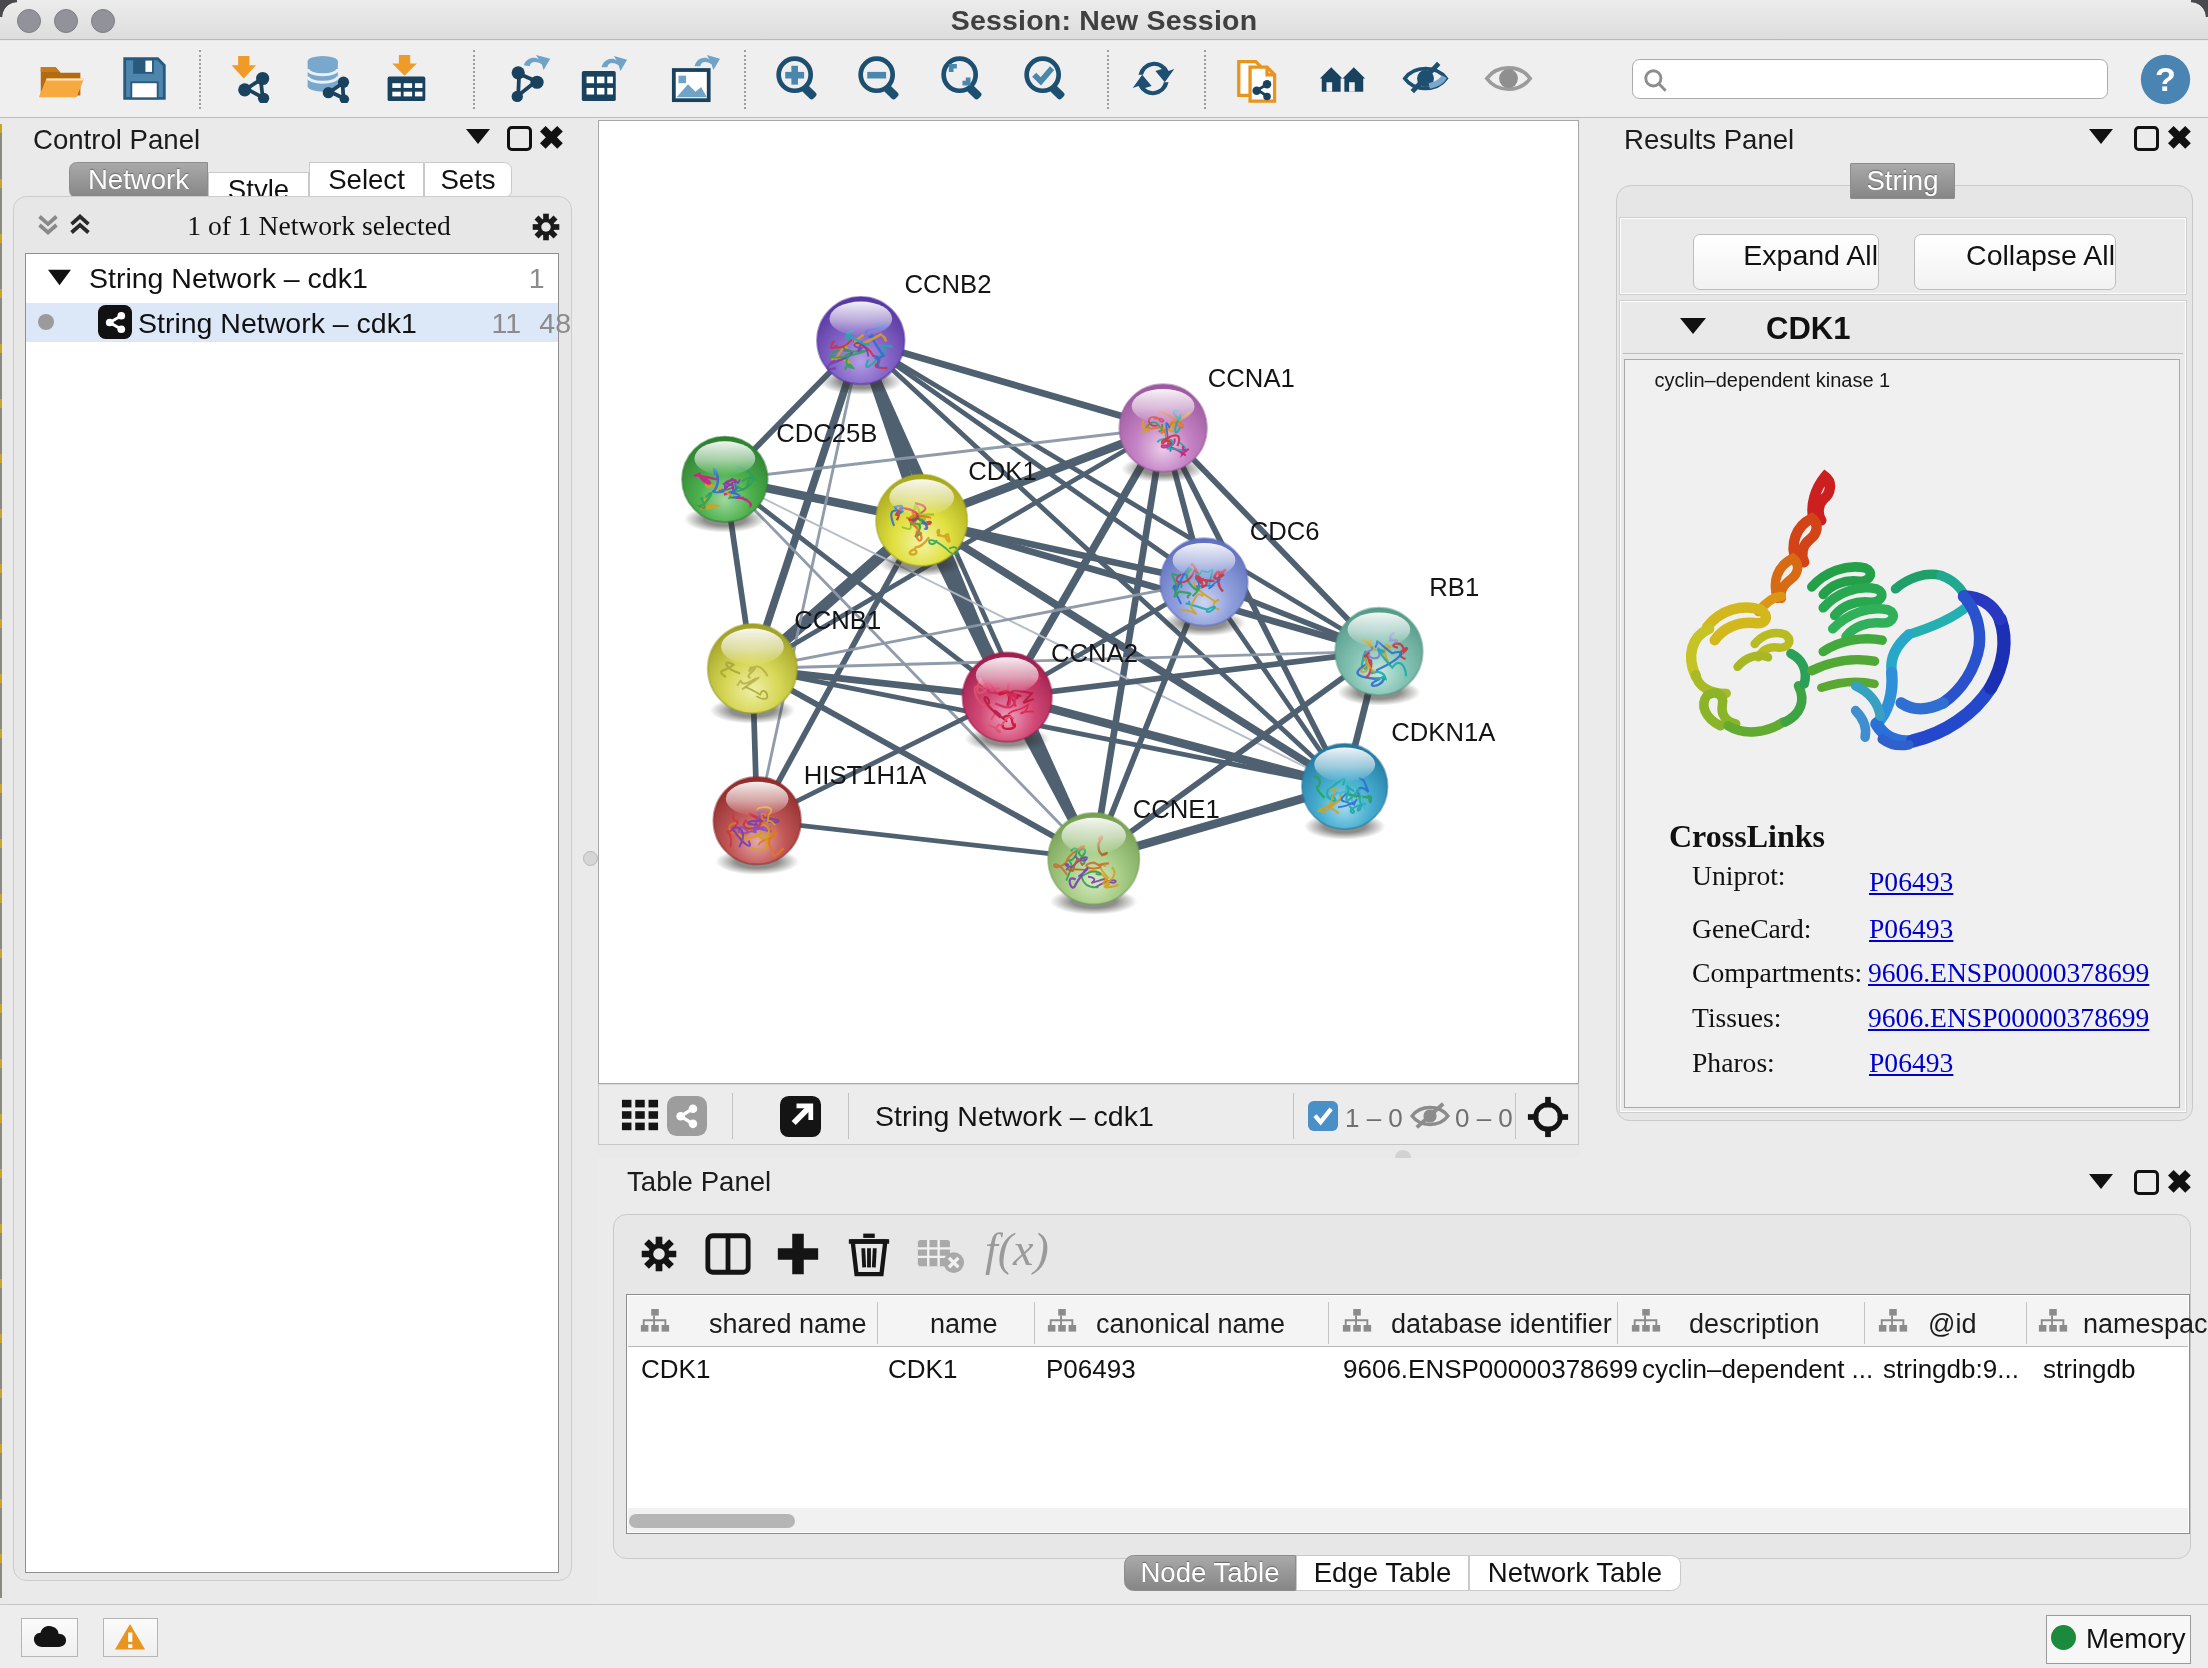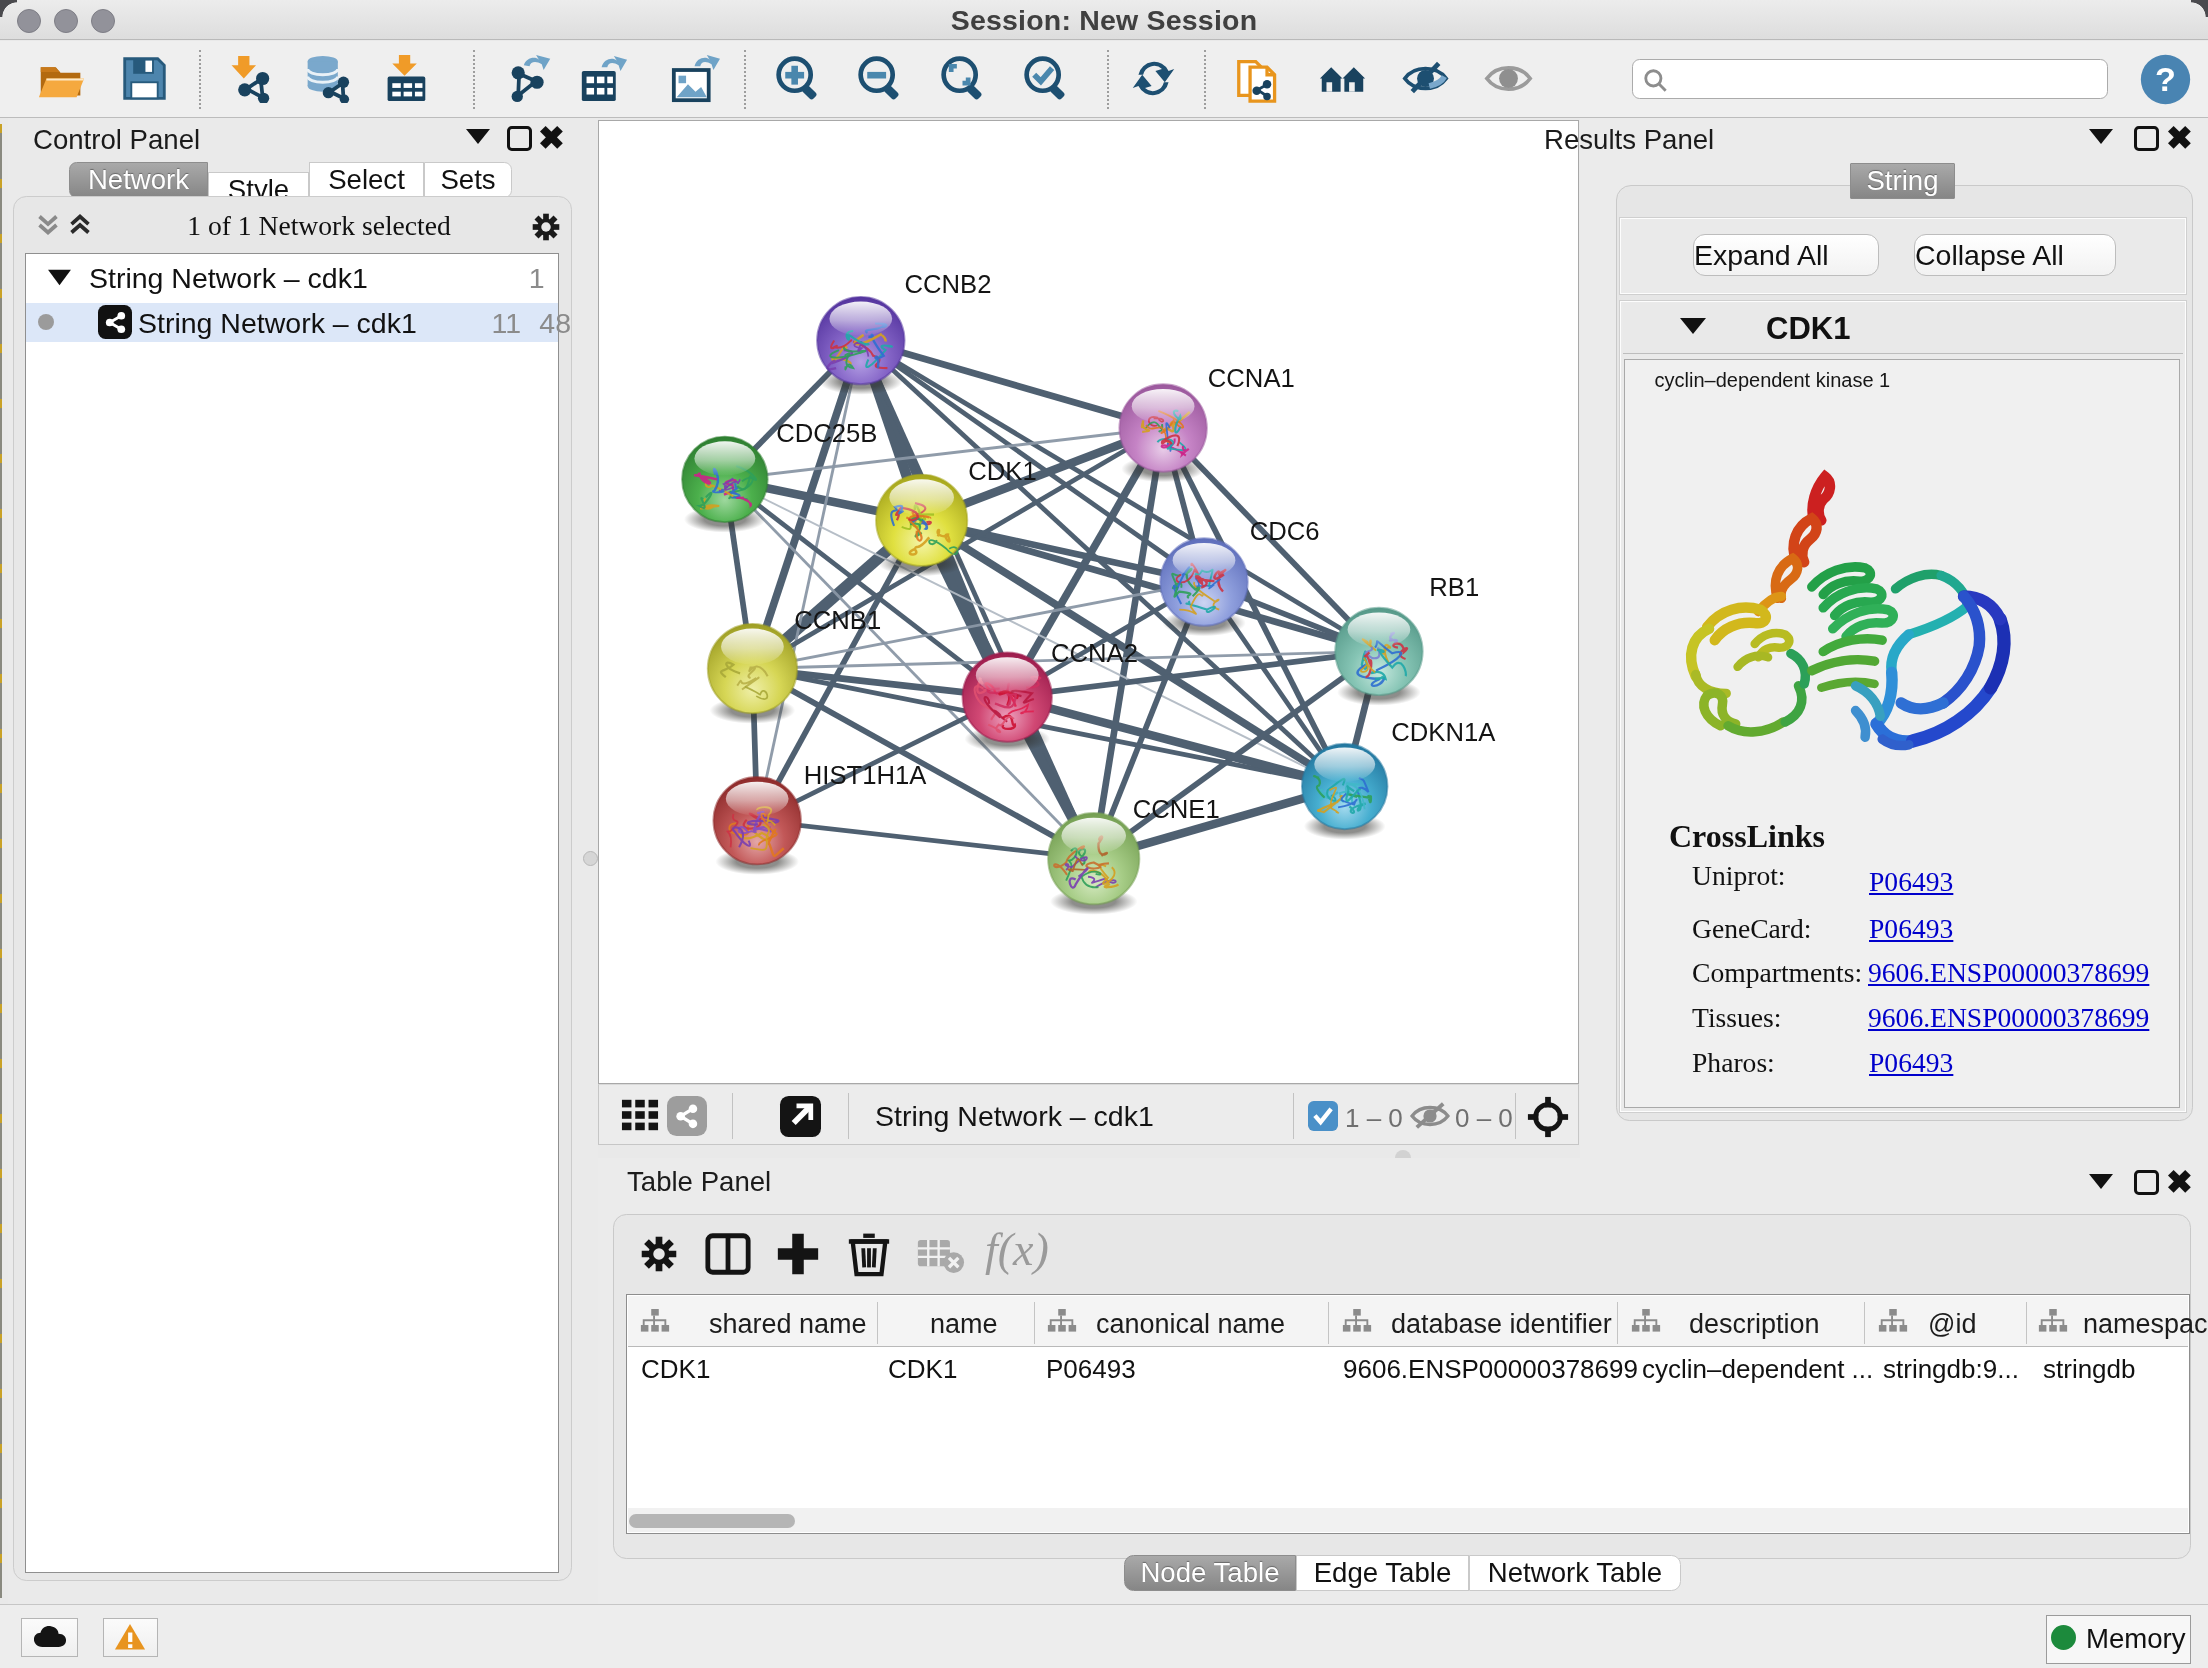--- a/index.html
+++ b/index.html
@@ -53,22 +53,22 @@
   border:1px solid #c6c6c6; border-top:1px solid #d9d9d9; }
 
 
 #rp { left:1580px; top:118px; width:629px; height:1040px; background:#ebebeb; }
 #rp-cont { left:1616px; top:185px; width:577px; height:936px; background:#e6e6e6;
   border:1px solid #c9c9c9; border-radius:15px 15px 13.3px 13.3px; }
 #rp-box1 { left:1620px; top:218px; width:566px; height:76px; background:#eaeaea;
   border:1.9px solid #fdfdfd; outline:1px solid #cfcfcf; }
 #rp-box2 { left:1620px; top:301px; width:566px; height:811px; background:#eaeaea;
   border:1.9px solid #fdfdfd; outline:1px solid #cfcfcf; }
-.rpbtn { position:absolute; height:42px; background:linear-gradient(#ffffff,#f2f2f2);
-  border:1px solid #bdbdbd; border-radius:12px; text-align:left; font-size:28.5px;
+.rpbtn { position:absolute; height:56px; background:linear-gradient(#ffffff,#f2f2f2);
+  border:1px solid #bdbdbd; border-radius:7px; text-align:right; font-size:28.5px;
   line-height:40px; color:#111; }
 #cdk1hdr { left:1623px; top:303px; width:560px; height:51px; background:#e9e9e9;
   border-bottom:1px solid #bdbdbd; }
 #rp-content { left:1624px; top:359px; width:556px; height:749px; background:#f0f0f0;
   border:1px solid #a9a9a9; }
 .serif { font-family:"Liberation Serif", serif; }
 .xl-label { font-size:27.6px; color:#111; }
 .xl-link { font-size:27.6px; color:#0000cc; text-decoration:underline; }
 
 
@@ -718,21 +718,21 @@
         <path d="M33 23 L44 23"></path>
       </g>
   </svg>
 </div>
 
 <div class="abs" style="left:583px;top:851px;width:15px;height:15px;border-radius:50%;background:#d6d6d6;border:1px solid #b8b8b8;"></div>
 <div class="abs" style="left:1582px;top:624px;width:15px;height:15px;border-radius:50%;background:#d6d6d6;border:1px solid #b8b8b8;"></div>
 <div class="abs" style="left:1395px;top:1150px;width:16px;height:16px;border-radius:50%;background:#d2d2d2;"></div>
 
 <div class="abs" id="rp"></div>
-<div class="abs paneltitle" style="left:1544px; top:124px;">Results Panel</div>
+<div class="abs paneltitle" style="left:1624px; top:124px;">Results Panel</div>
 <div class="abs" style="left:2089px; top:129px;"><span class="tri"></span></div>
 <div class="abs" style="left:2134px; top:126px;"><span class="sqr"></span></div>
 <div class="abs" style="left:2166px; top:126px;"><span class="xx">✖</span></div>
 <div class="abs" id="rp-cont"></div>
 <div class="abs tab sel" style="left:1850px; top:163px; width:105px; border-radius:1px;">String</div>
 <div class="abs" id="rp-box1">
   <div class="rpbtn" style="left:72px; top:15px; width:186px;">Expand All</div>
   <div class="rpbtn" style="left:293px; top:15px; width:202px;">Collapse All</div>
 </div>
 <div class="abs" id="rp-box2"></div>

